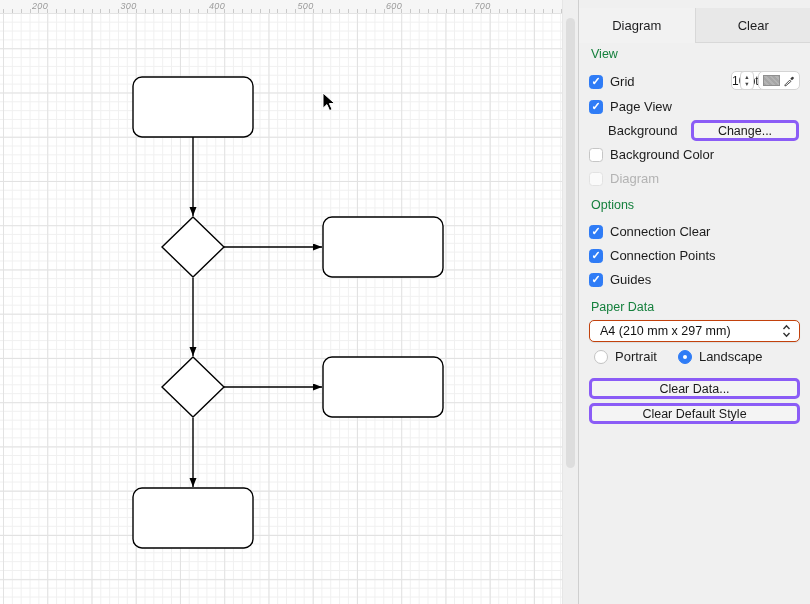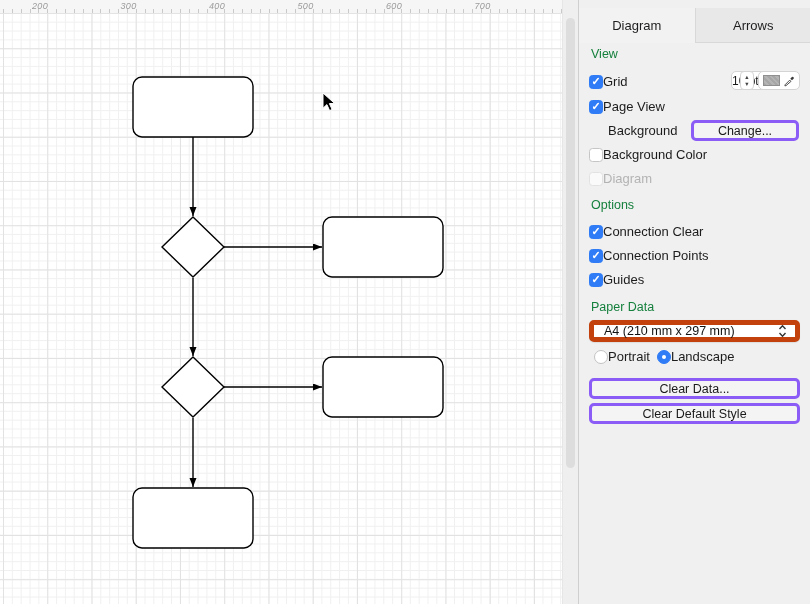--- a/index.html
+++ b/index.html
@@ -56,21 +56,21 @@
   }
   .tabbar { position:absolute; left:0; top:8px; width:232px; height:35px; display:flex; }
   .tab {
     flex:1; display:flex; align-items:center; justify-content:center;
     font-size:13px; color:#1d1d1f; cursor:default;
   }
   .tab.active { background:#f2f2f2; }
   .tab.inactive { background:#e8e8e8; border-left:1px solid #d8d8d8; border-bottom:1px solid #d8d8d8; }
 
   .section-title { position:absolute; left:12px; font-size:12.5px; font-weight:400; color:#15803d; }
-  .row { position:absolute; left:10px; display:flex; align-items:center; height:15px; }
+  .row { position:absolute; left:10px; display:flex; align-items:center; gap:7px; height:15px; }
   .row .lbl { font-size:13px; color:#1c1c1c; white-space:nowrap; }
   .row .lbl.dim { color:#b3b3b3; }
   .row.indent { left:29px; }
 
   .cb {
     width:14px; height:14px; border-radius:3.5px; flex:0 0 auto;
     background:#ffffff; border:1px solid #c6c6c6; position:relative;
   }
   .cb.on { background:var(--accent,#2f7cf6); border-color:var(--accent,#2f7cf6); }
   .cb.on::after {
@@ -113,21 +113,21 @@
   .btn {
     position:absolute; left:10px; width:211px; height:21px;
     background:#f4f4f4; border:3px solid #8b5cf6; border-radius:5px;
     display:flex; align-items:center; justify-content:center;
     font-size:12.5px; color:#1a1a1a;
   }
   .btn.small { left:112px; width:108px; }
 
   .select {
     position:absolute; left:10px; top:320px; width:211px; height:22px;
-    background:#fff; border:5px solid #c2410c; border-radius:5px;
+    background:#fff; border:1px solid #c2410c; border-radius:5px;
     display:flex; align-items:center; font-size:12.5px; color:#111;
     padding:0 8px 0 10px; box-shadow:0 0.5px 1px rgba(0,0,0,0.08);
   }
   .select .sel-label { flex:1; white-space:nowrap; overflow:hidden; }
 </style>
 </head>
 <body>
 
 <div class="app">
 
@@ -169,21 +169,21 @@
   </div>
 
   <div class="scroll-gutter">
     <div class="scroll-thumb"></div>
   </div>
 
   <div class="panel">
 
     <div class="tabbar">
       <div class="tab active">Diagram</div>
-      <div class="tab inactive">Arrows</div>
+      <div class="tab inactive">Clear</div>
     </div>
 
     <div class="section-title" style="top:47px">View</div>
 
     <div class="row" style="top:74px">
       <span class="cb on"></span>
       <span class="lbl">Grid</span>
     </div>
     <div class="mini-input">10 pt</div>
     <div class="stepper">

